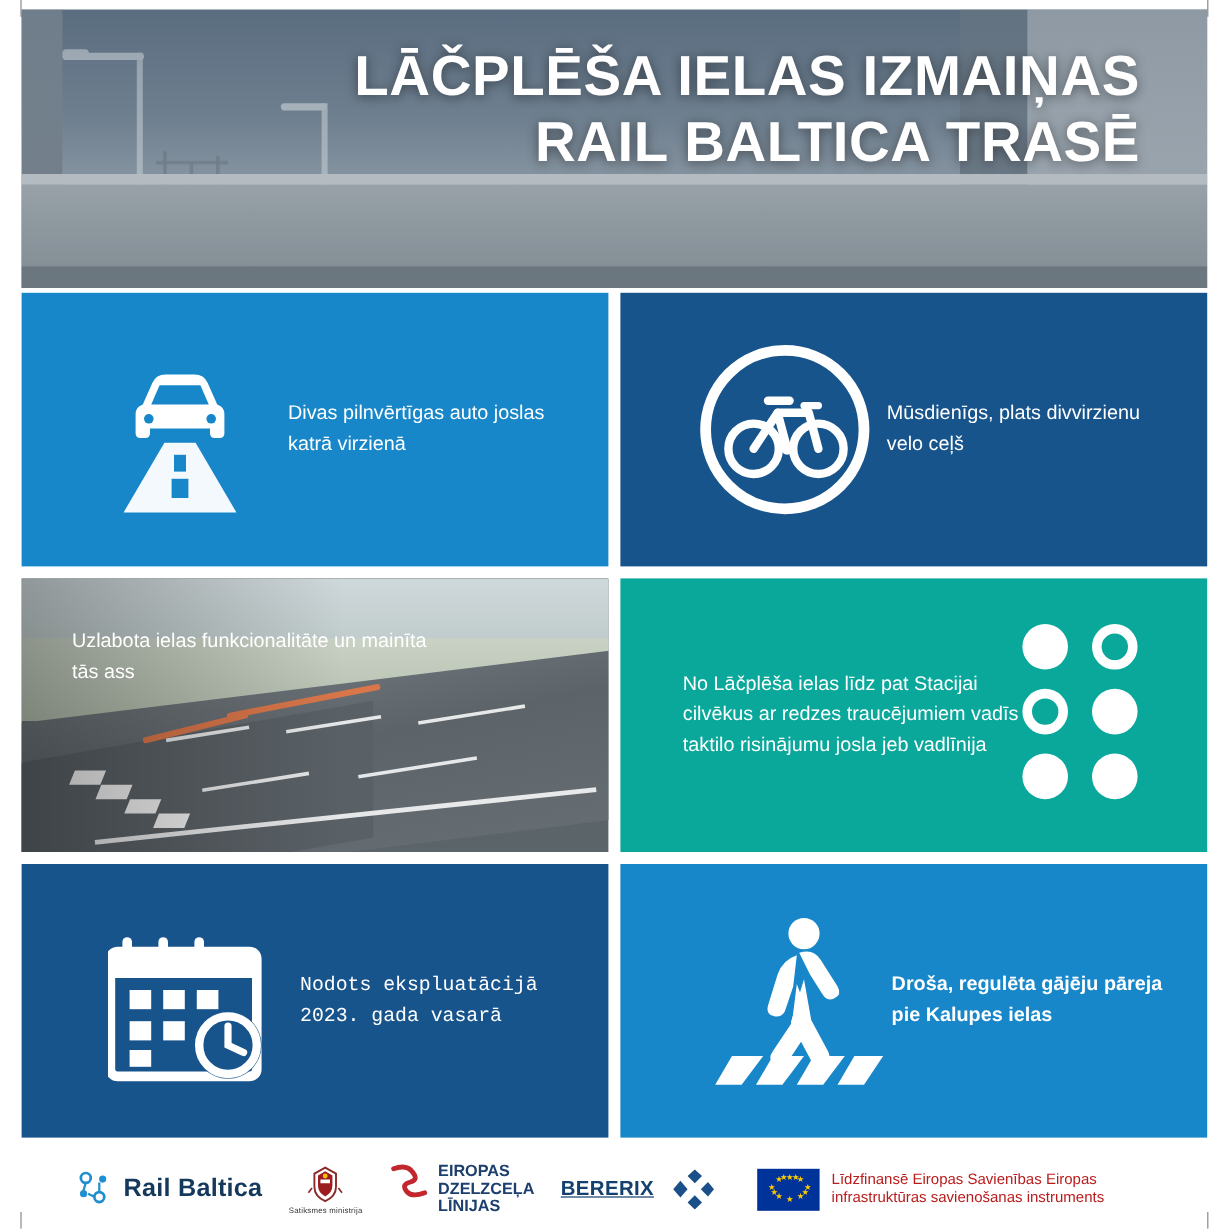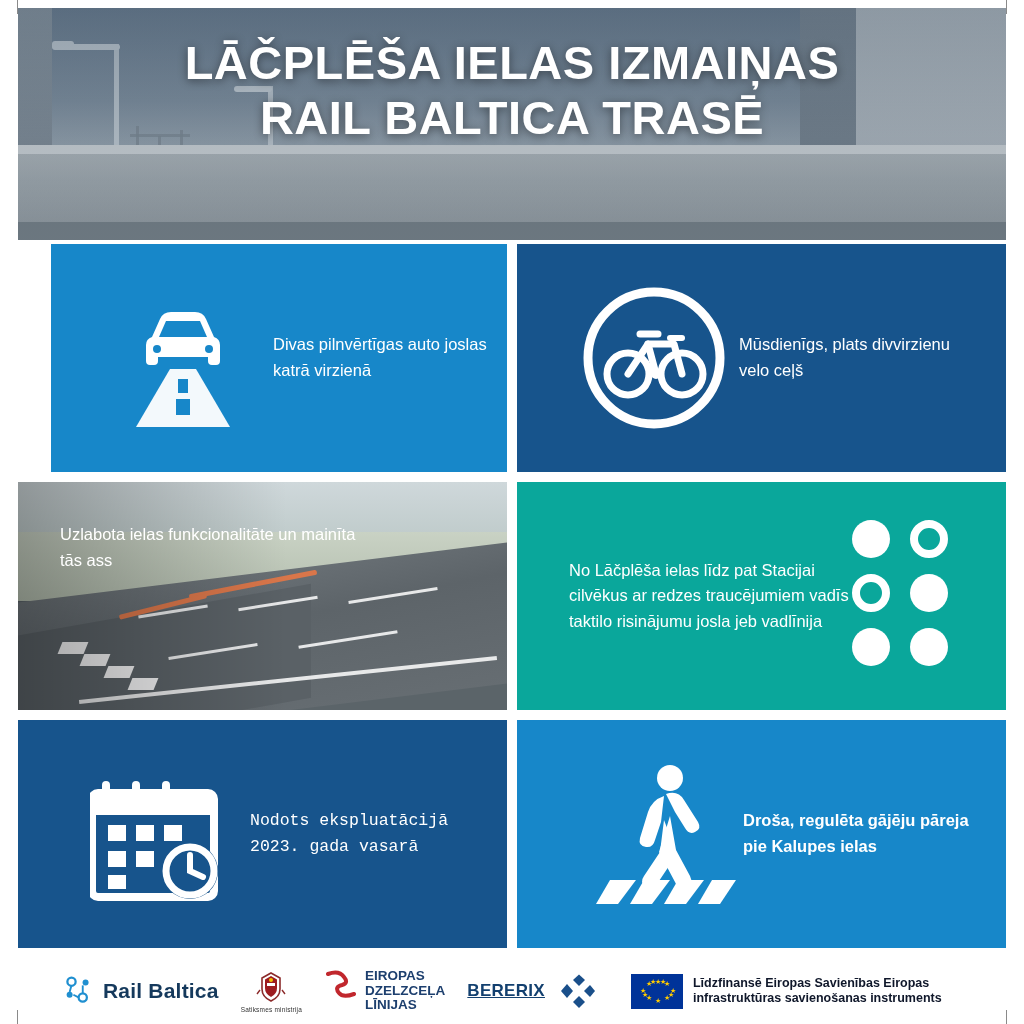--- a/index.html
+++ b/index.html
@@ -60,28 +60,28 @@
   }
   .hero-truss {
     position: absolute; background: rgba(120,132,143,0.75);
   }
   .hero-overlay {
     position: absolute; inset: 0;
     background: linear-gradient(180deg, rgba(40,60,80,0.30) 0%, rgba(40,60,80,0.12) 55%, rgba(40,60,80,0.05) 100%);
   }
   .hero-title {
     position: absolute; top: 28px; left: 0; right: 0;
-    text-align: center;
+    text-align: right;
     color: #ffffff;
     font-weight: bold;
     font-size: 47px;
     line-height: 1.17;
     letter-spacing: 0.5px;
     text-shadow: 0 2px 10px rgba(0,0,0,0.45);
-    padding: 0 44px;
+    padding: 0 56px;
   }
 
   
   .grid {
     width: 988px; margin: 4px auto 0 auto;
     display: grid;
     grid-template-columns: 489px 489px;
     grid-template-rows: 228px 228px 228px;
     gap: 10px;
   }
@@ -96,21 +96,21 @@
     font-size: 16.5px;
     line-height: 1.55;
     font-weight: 400;
   }
   .icon-box {
     flex: 0 0 auto;
     display: flex; align-items: center; justify-content: center;
   }
 
   
-  .c1 { background: #1787c9; padding-left: 42px; margin-left: 33px; }
+  .c1 { background: #1787c9; padding-left: 42px; }
   .c1 .icon-box { width: 180px; }
   .c1 .cell-text { max-width: 240px; }
 
   
   .c2 { background: #17548c; padding-left: 52px; }
   .c2 .icon-box { width: 170px; }
   .c2 .cell-text { max-width: 230px; }
 
   
   .c3 {
@@ -188,21 +188,21 @@
   .bererix-text { color: #13406f; font-size: 17px; font-weight: bold; letter-spacing: .3px; text-decoration: underline; }
   .bererix-mark { width: 44px; height: 34px; }
 
   .eu-block { display: flex; align-items: center; gap: 10px; margin-left: 14px; }
   .eu-flag {
     width: 52px; height: 35px; background: #003399; position: relative; flex: 0 0 auto;
   }
   .eu-star {
     position: absolute; color: #FFCC00; font-size: 7px; line-height: 7px;
   }
-  .eu-text { color: #0f172a; font-size: 12.5px; font-weight: bold; line-height: 1.22; }
+  .eu-text { color: #b91c1c; font-size: 12.5px; font-weight: normal; line-height: 1.22; }
 
   
   .crop { position: absolute; background: #8a8a8a; }
 </style>
 </head>
 <body>
 
 <div class="poster">
 
   <div class="crop" style="left:17px;top:0;width:1px;height:14px;"></div>

